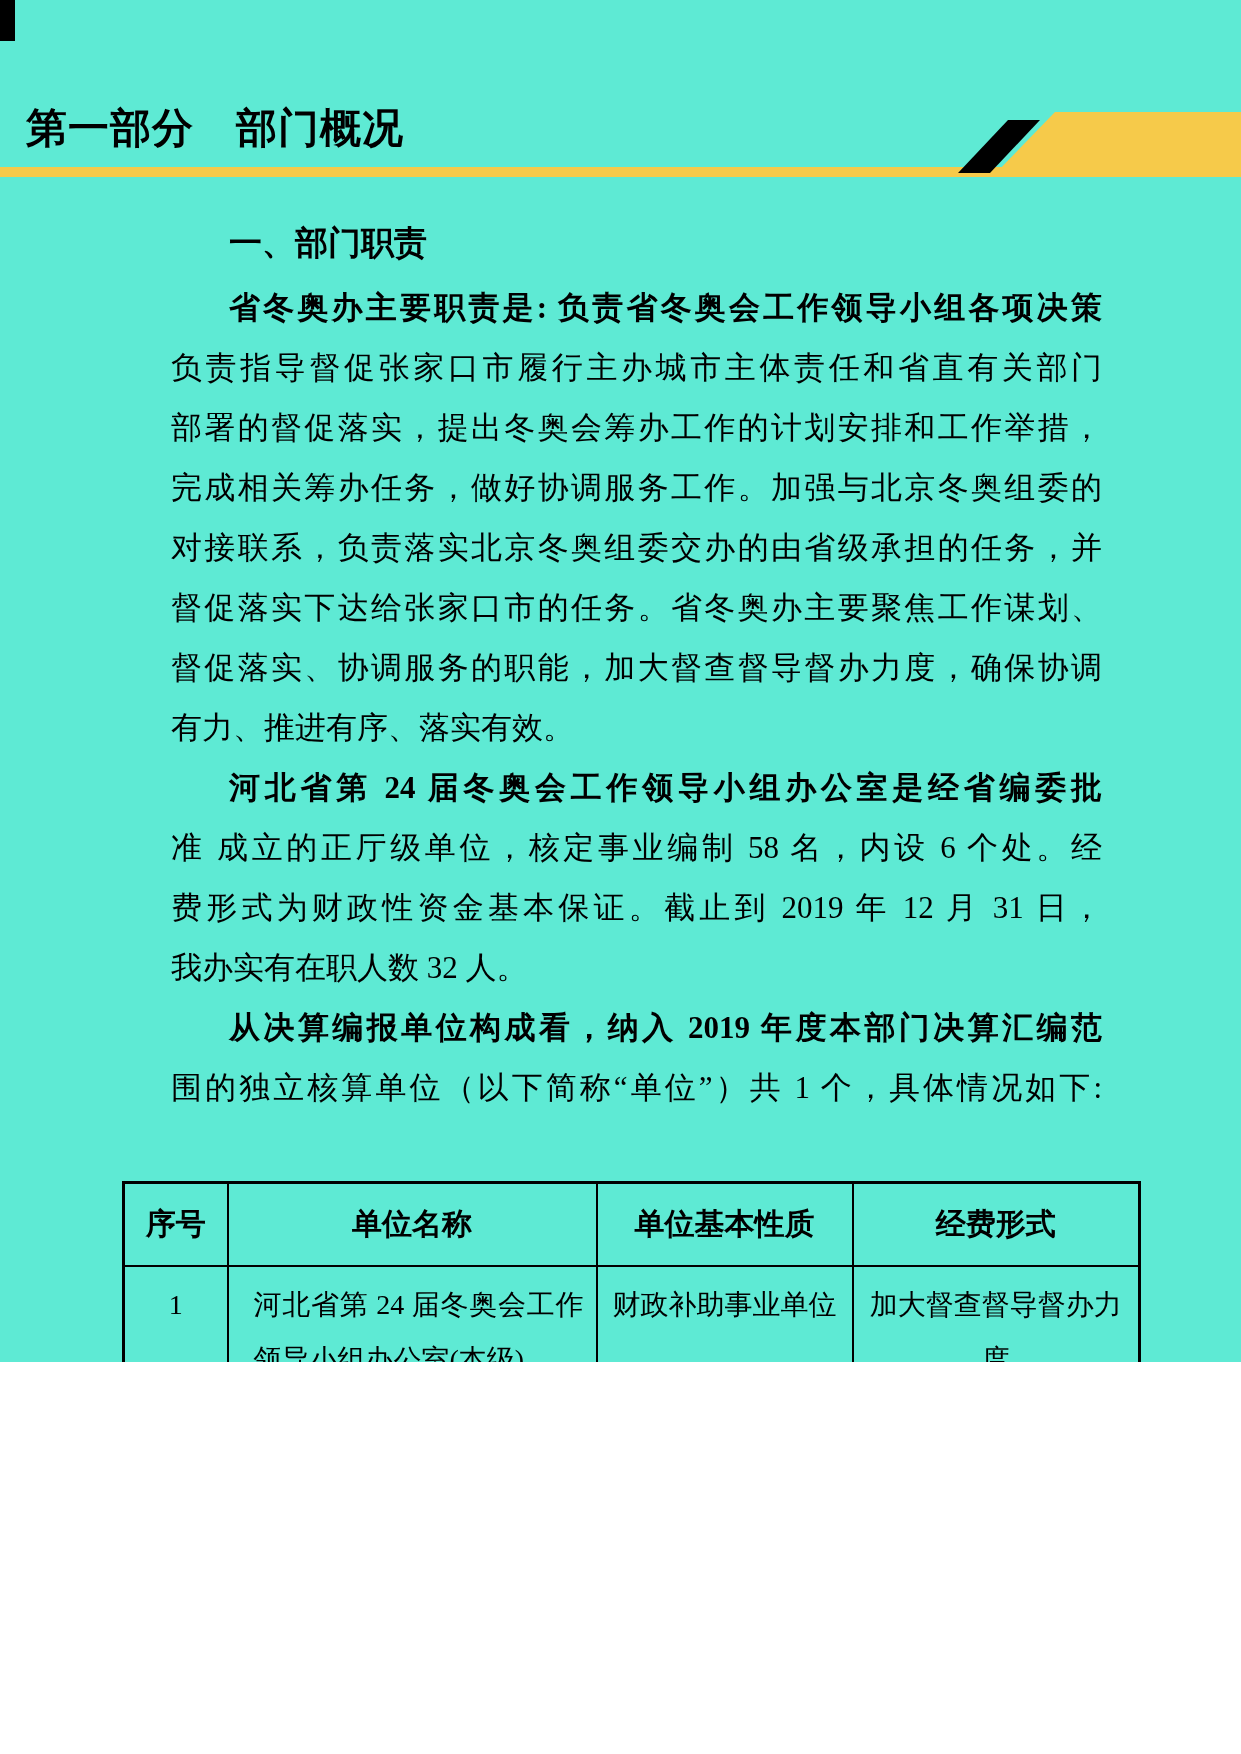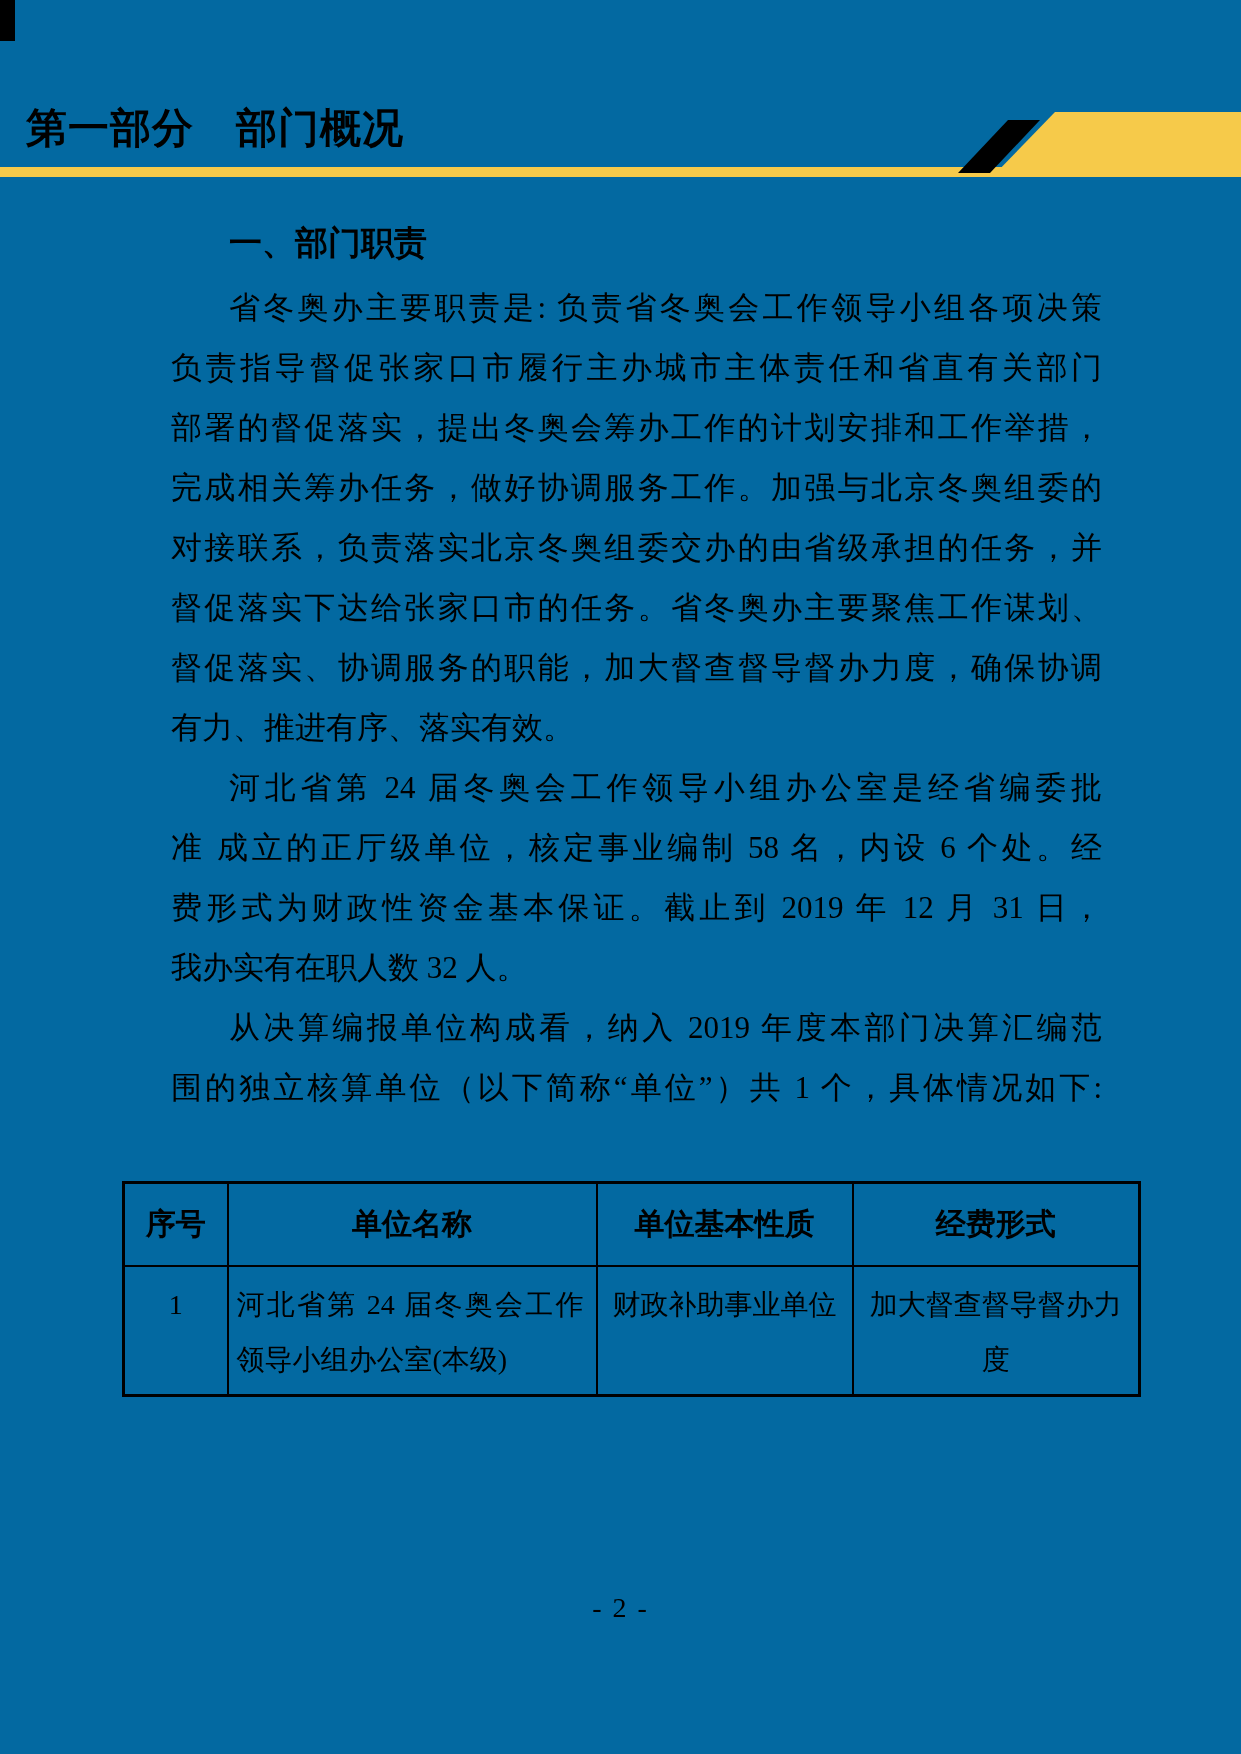--- a/index.html
+++ b/index.html
@@ -2,22 +2,22 @@
 <html><head>
 <meta charset="utf-8">
 <style>
   :root{
     --yellow:#F6CA4A;
     --ink:#000000;
   }
   html,body{margin:0;padding:0;background:#ffffff;}
   .page{
     position:relative;
-    width:1241px;height:1754px;
-    background:#0369a1;
+    width:1241px;height:1362px;
+    background:#5eead4;
     font-family:"Liberation Serif", serif;
     color:var(--ink);
     overflow:hidden;
   }
 
   
   .hdr-square{
     position:absolute;left:0;top:113;width:15px;height:41px;
     background:var(--ink);
   }
@@ -45,21 +45,21 @@
     height:60px;line-height:60px;
     font-family:"Liberation Sans", sans-serif;
     font-weight:bold;font-size:33px;
     padding-left:58px;
   }
   .line{
     height:60px;line-height:60px;
     text-align:justify;text-align-last:justify;
     white-space:pre-wrap;
   }
-  .line.first{text-indent:58px;}
+  .line.first{text-indent:58px;font-weight:bold;}
   .line.last{text-align:center;text-align-last:left;}
   .line.gap{margin-top:5px;}
 
   
   .unit-table{
     position:absolute;left:122px;top:1181px;width:1016px;
     border-collapse:collapse;table-layout:fixed;
     border:3px solid var(--ink);
   }
   .unit-table th{
@@ -70,21 +70,21 @@
     text-align:center;vertical-align:middle;
     padding:0;
   }
   .unit-table td{
     border:2px solid var(--ink);
     height:117px;
     font-size:28px;line-height:55px;
     vertical-align:top;padding:10px 8px 0 8px;
   }
   .unit-table td.c{text-align:center;}
-  .unit-table td.name{text-align:justify;padding-left:8px;padding-right:12px;}
+  .unit-table td.name{text-align:justify;padding-left:25px;padding-right:12px;}
 
   
   .page-num{
     position:absolute;left:0;top:1585px;width:1241px;height:45px;line-height:45px;
     text-align:center;font-size:28px;letter-spacing:2px;
   }
 </style>
 </head>
 <body>
 

